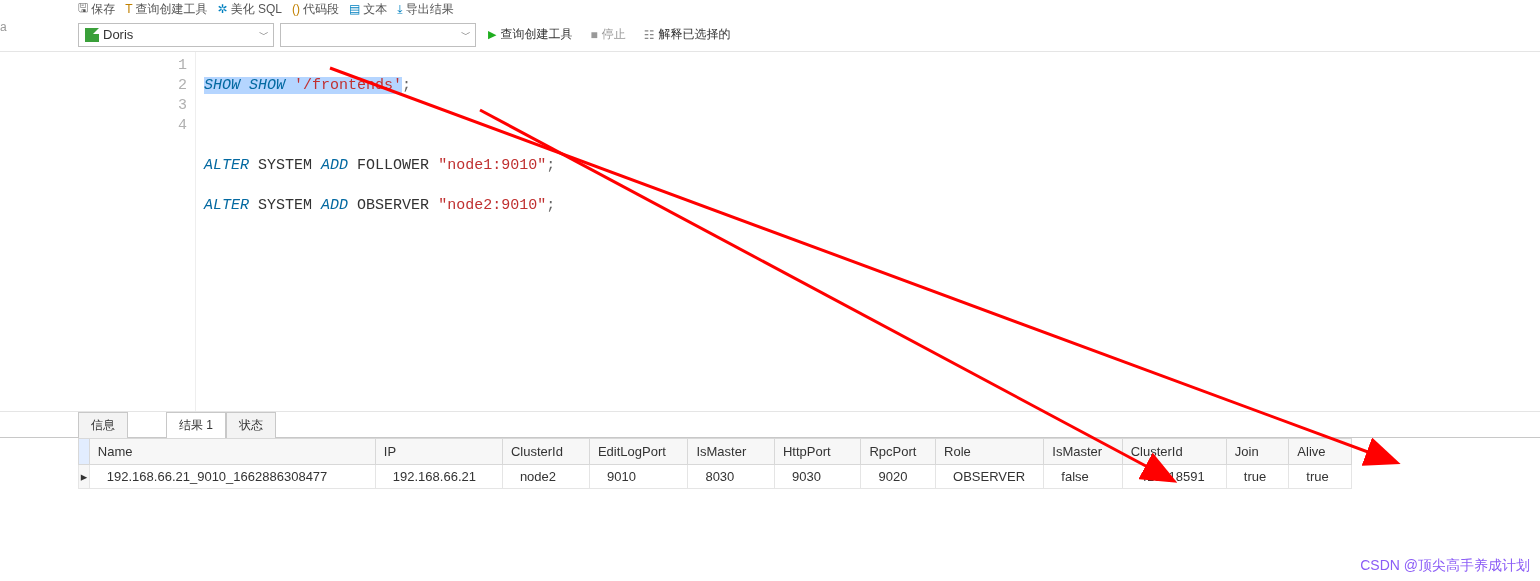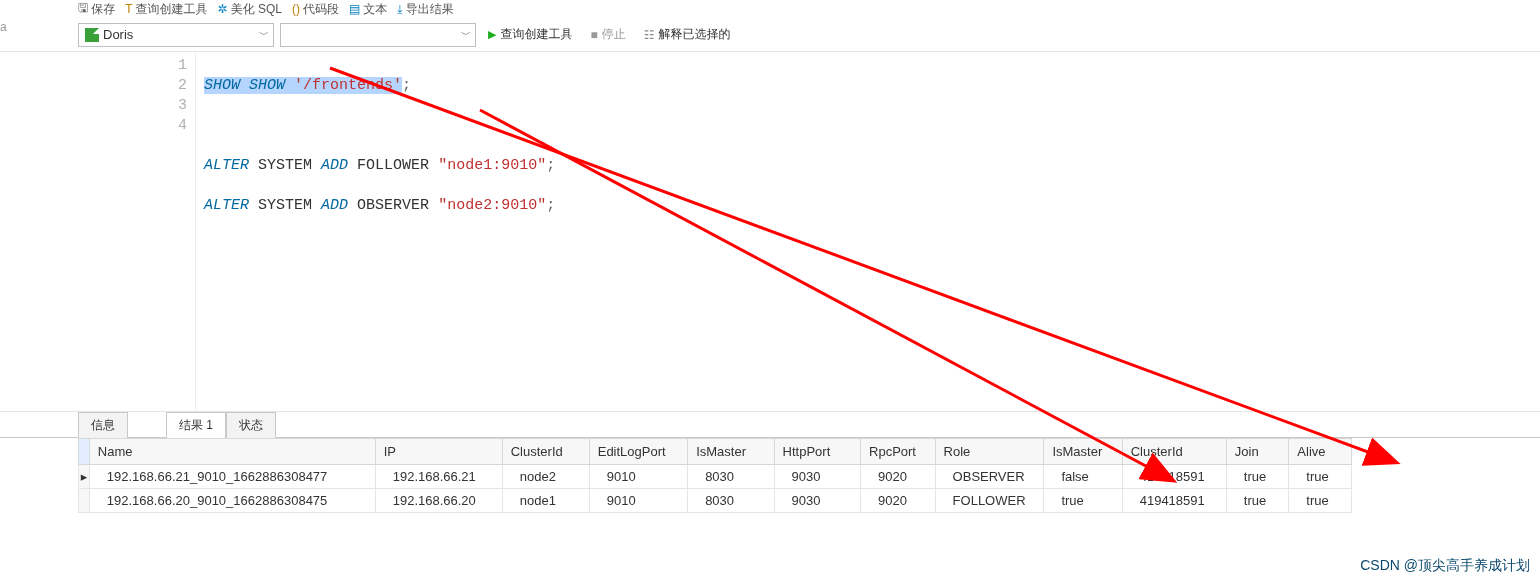--- a/index.html
+++ b/index.html
@@ -127,21 +127,21 @@
     padding: 0 !important;
     text-align: center;
     color: #666;
     background: #f7f7f7;
   }
   .watermark {
     position: absolute;
     right: 10px;
     bottom: 6px;
     font-size: 14px;
-    color: #0c4a6e;
+    color: #8b5cf6;
     font-family: "Microsoft YaHei", Arial, sans-serif;
     pointer-events: none;
   }
   .anno-svg {
     position: absolute;
     left: 0; top: 0;
     width: 1540px; height: 581px;
     pointer-events: none;
   }
   .left-trunc {
@@ -285,35 +285,20 @@
         <td>9010</td>
         <td>8030</td>
         <td>9030</td>
         <td>9020</td>
         <td>OBSERVER</td>
         <td>false</td>
         <td>419418591</td>
         <td>true</td>
         <td>true</td>
       </tr>
-      <tr>
-        <td class="row-ind"></td>
-        <td>192.168.66.20_9010_1662886308475</td>
-        <td>192.168.66.20</td>
-        <td>node1</td>
-        <td>9010</td>
-        <td>8030</td>
-        <td>9030</td>
-        <td>9020</td>
-        <td>FOLLOWER</td>
-        <td>true</td>
-        <td>419418591</td>
-        <td>true</td>
-        <td>true</td>
-      </tr>
     </tbody>
 </table>
 
 <svg class="anno-svg">
   <defs>
     <marker id="ah" markerWidth="12" markerHeight="10" refX="10" refY="5" orient="auto">
       <path d="M0,0 L12,5 L0,10 Z" fill="#ff0000"></path>
     </marker>
   </defs>
   <line x1="330" y1="68" x2="1395" y2="462" stroke="#ff0000" stroke-width="3" marker-end="url(#ah)"></line>

